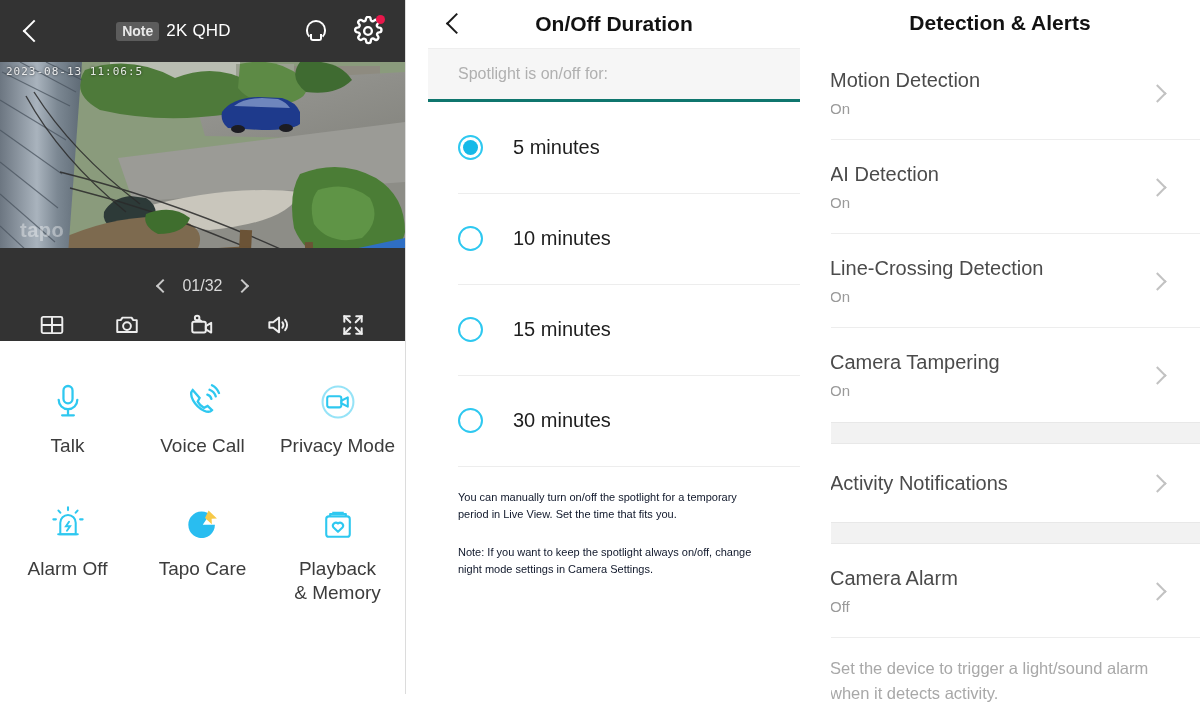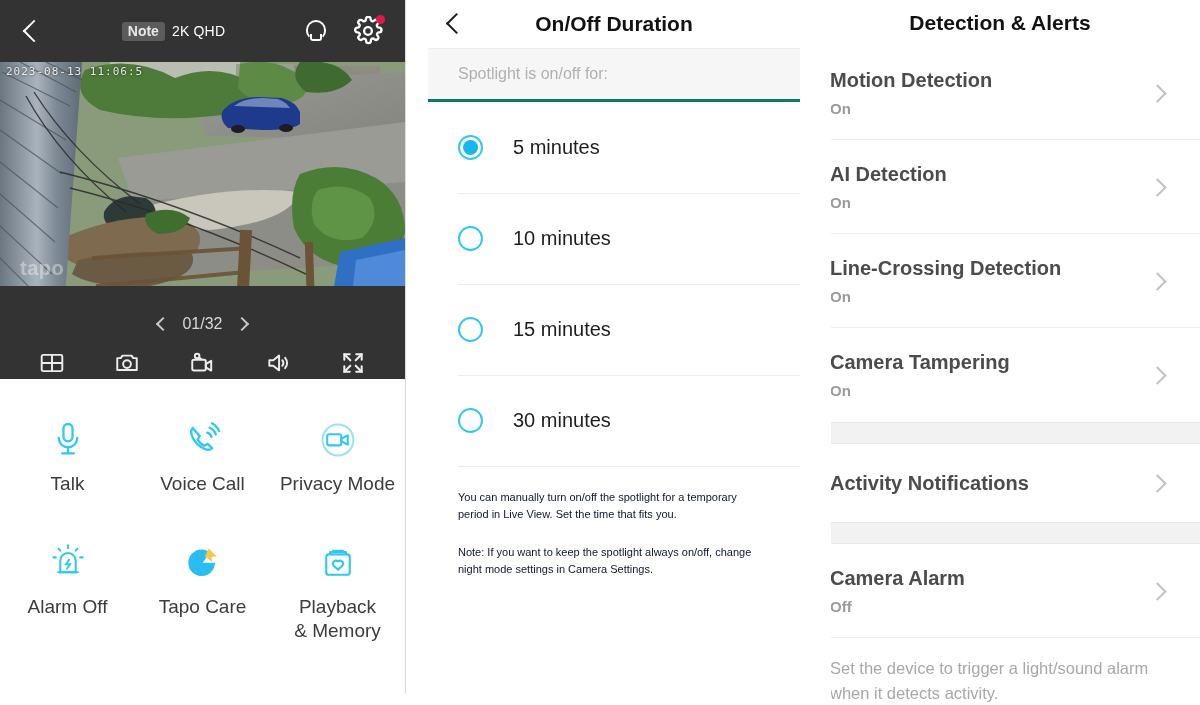--- a/index.html
+++ b/index.html
@@ -23,41 +23,41 @@
   .back-chevron::before {
     content: ""; position: absolute; left: 8px; top: 5px;
     width: 14px; height: 14px; border-left: 2.6px solid #fff; border-bottom: 2.6px solid #fff;
     transform: rotate(45deg);
   }
   .topbar-center { flex: 1; display: flex; align-items: center; justify-content: center; gap: 7px; }
   .badge-auto {
     background: #5c5c5c; color: #e8e8e8; font-size: 14px; font-weight: 600;
     padding: 2px 6px 3px; border-radius: 3px; line-height: 1;
   }
-  .res-label { color: #ffffff; font-size: 14px; letter-spacing: .2px; }
+  .res-label { color: #ffffff; font-size: 17px; letter-spacing: .2px; }
   .topbar-icons { display: flex; align-items: center; gap: 28px; padding-right: 4px; }
   .ico-bulb { width: 22px; height: 26px; position: relative; }
   .ico-bulb::before {
     content: ""; position: absolute; left: 3px; top: 2px; width: 16px; height: 16px;
     border: 2px solid #fff; border-radius: 50% 50% 45% 45%; border-bottom-color: transparent;
   }
   .ico-bulb::after {
     content: ""; position: absolute; left: 7px; top: 16px; width: 8px; height: 5px;
     border: 2px solid #fff; border-top: none; border-radius: 0 0 3px 3px;
   }
   .ico-gear-wrap { position: relative; width: 30px; height: 30px; }
   .ico-gear svg { display: block; }
   .gear-dot {
     position: absolute; right: -2px; top: -1px; width: 9px; height: 9px;
     border-radius: 50%; background: #e8174b;
   }
 
   
   .video-stage {
-    height: 224px; position: relative; overflow: hidden; background: #0c4a6e;
+    height: 186px; position: relative; overflow: hidden; background: #0c4a6e;
   }
   .vid-bg { position: absolute; inset: 0; }
   .vid-ts {
     position: absolute; left: 6px; top: 3px; color: #f2f2f2; font-size: 11px;
     font-family: "DejaVu Sans Mono", monospace; letter-spacing: 1px;
     text-shadow: 0 0 3px rgba(0,0,0,.8); opacity: .92;
   }
   .vid-wm {
     position: absolute; left: 20px; bottom: 6px; color: rgba(255,255,255,.38);
     font-size: 20px; font-weight: 600; letter-spacing: .5px;
@@ -136,21 +136,20 @@
   .mid-notes p + p { margin-top: 22px; }
   .mid-sep { height: 1px; background: #ededed; margin-left: 30px; }
 
   
   .panel-right { width: 400px; height: 705px; background: #ffffff; position: relative; }
   .r-head { height: 46px; display: flex; align-items: center; padding: 0 14px; }
   .r-title { flex: 1; text-align: center; font-size: 21px; font-weight: bold; color: #121212; margin-right: 24px; }
   .r-item {
     padding: 0 30px; height: 94px; display: flex; align-items: center; position: relative;
     background: #fff;
-    font-weight: bold;
   }
   .r-item .txt { flex: 1; }
   .r-item .t1 { font-size: 20px; color: #4b4b4b; }
   .r-item .t2 { font-size: 15px; color: #9a9a9a; margin-top: 8px; }
   .r-item.single { height: 78px; }
   .r-divider { position: absolute; left: 30px; right: 0; bottom: 0; height: 1px; background: #ededed; }
   .chev-r { width: 13px; height: 13px; border-top: 2.2px solid #c2c2c2; border-right: 2.2px solid #c2c2c2;
             transform: rotate(45deg); flex: none; margin-right: 6px; }
   .r-gap { height: 22px; background: #f2f2f2; border-top: 1px solid #e8e8e8; border-bottom: 1px solid #e8e8e8; }
   .r-foot { padding: 18px 30px 0; color: #a8a8a8; font-size: 16.5px; line-height: 1.5; }

